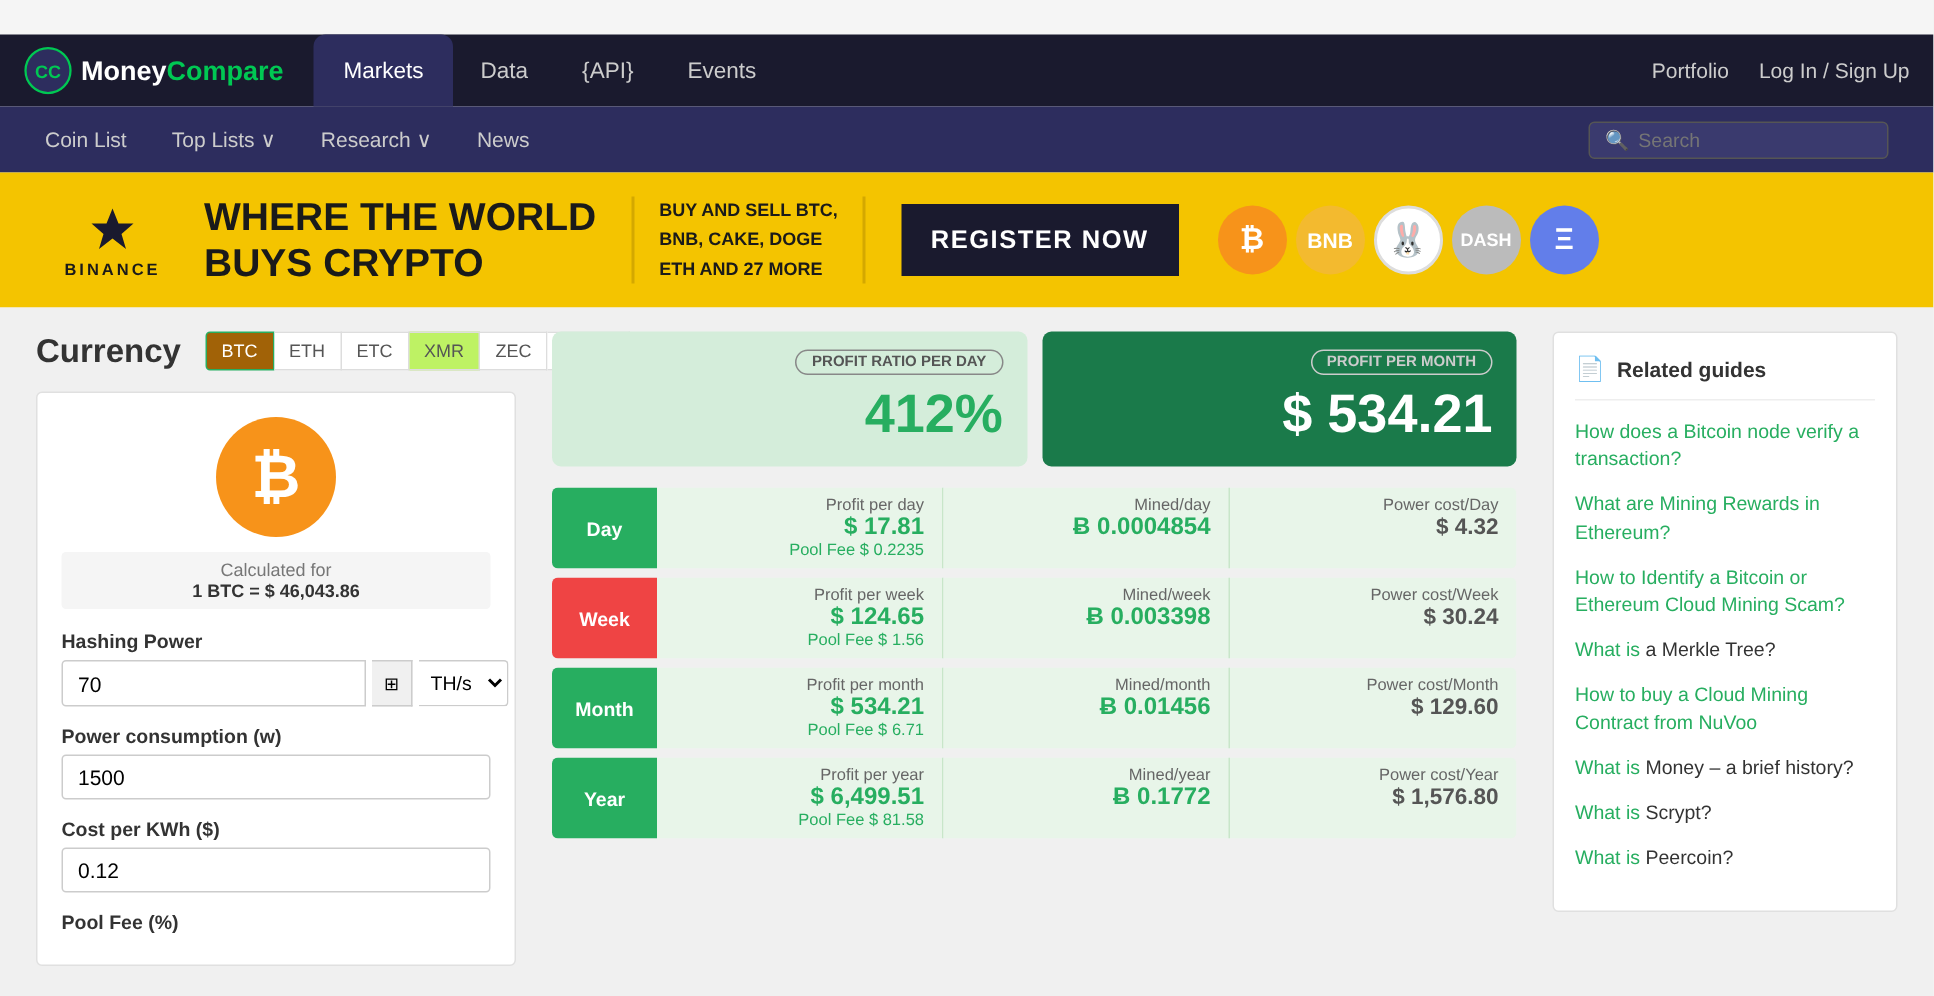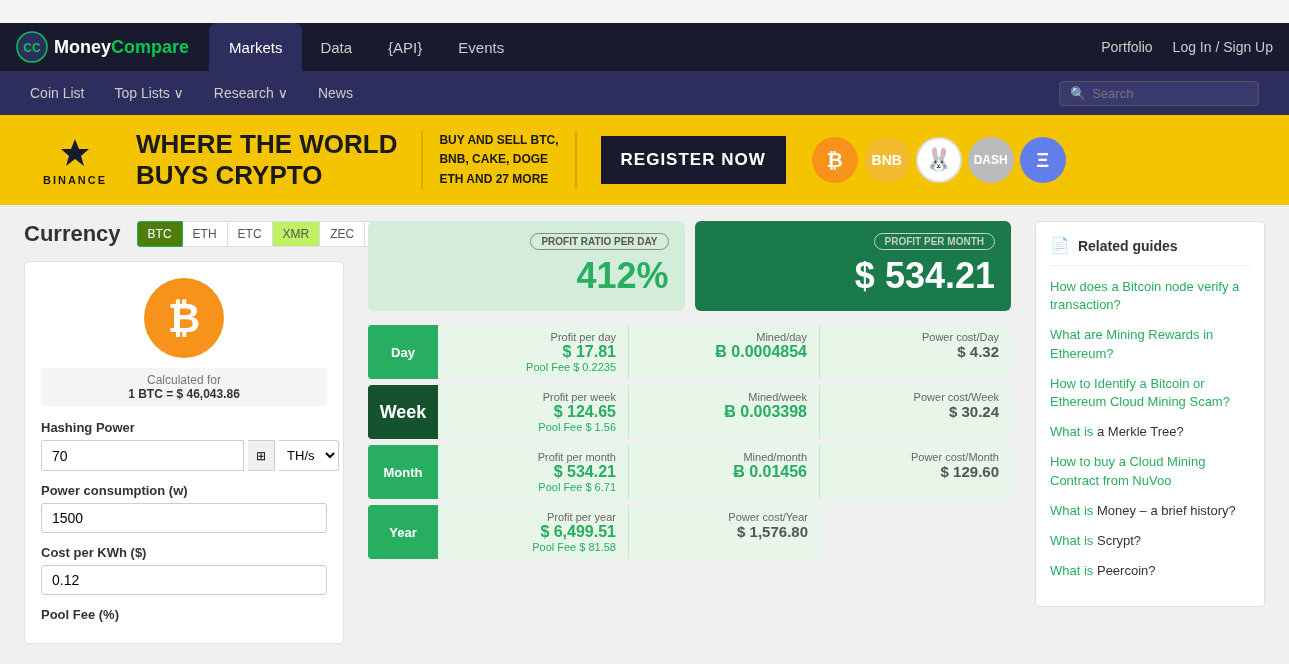--- a/index.html
+++ b/index.html
@@ -75,21 +75,21 @@
   </div>
 </div>
 
 <div style="display:flex; padding:16px 24px; gap:16px; background:#f0f0f0; min-height:460px;">
 
   <div style="width:320px; min-width:320px;">
 
     <div style="display:flex; align-items:center; gap:16px; margin-bottom:14px;">
       <span style="font-size:22px; font-weight:bold; color:#333;">Currency</span>
       <div style="display:flex;">
-        <button style="padding:5px 10px; background:#4d7c0f; color:#fff; border:1px solid #27ae60; font-size:12px; cursor:pointer; border-radius:3px 0 0 3px;">BTC</button>
+        <button style="padding:5px 10px; background:#a16207; color:#fff; border:1px solid #27ae60; font-size:12px; cursor:pointer; border-radius:3px 0 0 3px;">BTC</button>
         <button style="padding:5px 10px; background:#fff; color:#555; border:1px solid #ddd; border-left:none; font-size:12px; cursor:pointer;">ETH</button>
         <button style="padding:5px 10px; background:#fff; color:#555; border:1px solid #ddd; border-left:none; font-size:12px; cursor:pointer;">ETC</button>
         <button style="padding:5px 10px; background:#bef264; color:#555; border:1px solid #ddd; border-left:none; font-size:12px; cursor:pointer;">XMR</button>
         <button style="padding:5px 10px; background:#fff; color:#555; border:1px solid #ddd; border-left:none; font-size:12px; cursor:pointer;">ZEC</button>
         <button style="padding:5px 10px; background:#fff; color:#555; border:1px solid #ddd; border-left:none; font-size:12px; cursor:pointer;">DASH</button>
         <button style="padding:5px 10px; background:#fff; color:#555; border:1px solid #ddd; border-left:none; font-size:12px; cursor:pointer; border-radius:0 3px 3px 0;">LTC</button>
       </div>
     </div>
 
     <div style="background:#fff; border:1px solid #e0e0e0; border-radius:4px; padding:16px;">
@@ -152,21 +152,21 @@
     <div style="background:#e8f5e9; padding:6px 12px; text-align:right; border-right:1px solid #c8e6c9;">
       <div style="font-size:11px; color:#666;">Mined/day</div>
       <div style="font-size:16px; font-weight:bold; color:#27ae60;">Ƀ 0.0004854</div>
     </div>
     <div style="background:#e8f5e9; padding:6px 12px; text-align:right;">
       <div style="font-size:11px; color:#666;">Power cost/Day</div>
       <div style="font-size:15px; font-weight:bold; color:#555;text-align:right;">$ 4.32</div>
     </div>
   </div>
         <div style="display: grid; grid-template-columns: 70px 1fr 1fr 1fr; gap: 0px; margin-bottom: 6px; border-radius: 4px; overflow: hidden;">
-    <div style="background:#14532d; color:#fff; display:flex; align-items:center; justify-content:center; font-weight:bold; font-size:18px; padding:8px 4px;">
+    <div style="background:#ef4444; color:#fff; display:flex; align-items:center; justify-content:center; font-weight:bold; font-size:13px; padding:8px 4px;">
       Week
     </div>
     <div style="background:#e8f5e9; padding:6px 12px; text-align:right; border-right:1px solid #c8e6c9;">
       <div style="font-size:11px; color:#666;">Profit per week</div>
       <div style="font-size:16px; font-weight:bold; color:#27ae60;">$ 124.65</div>
       <div style="font-size:11px; color:#27ae60;">Pool Fee $ 1.56</div>
     </div>
     <div style="background:#e8f5e9; padding:6px 12px; text-align:right; border-right:1px solid #c8e6c9;">
       <div style="font-size:11px; color:#666;">Mined/week</div>
       <div style="font-size:16px; font-weight:bold; color:#27ae60;">Ƀ 0.003398</div>
@@ -195,20 +195,24 @@
     </div>
   </div>
         <div style="display: grid; grid-template-columns: 70px 1fr 1fr 1fr; gap: 0px; margin-bottom: 6px; border-radius: 4px; overflow: hidden;">
     <div style="background:#27ae60; color:#fff; display:flex; align-items:center; justify-content:center; font-weight:bold; font-size:13px; padding:8px 4px;">
       Year
     </div>
     <div style="background:#e8f5e9; padding:6px 12px; text-align:right; border-right:1px solid #c8e6c9;">
       <div style="font-size:11px; color:#666;">Profit per year</div>
       <div style="font-size:16px; font-weight:bold; color:#27ae60;">$ 6,499.51</div>
       <div style="font-size:11px; color:#27ae60;">Pool Fee $ 81.58</div>
+    </div>
+    <div style="background:#e8f5e9; padding:6px 12px; text-align:right; border-right:1px solid #c8e6c9;">
+      <div style="font-size:11px; color:#666;">Mined/year</div>
+      <div style="font-size:16px; font-weight:bold; color:#27ae60;">Ƀ 0.1772</div>
     </div>
     <div style="background:#e8f5e9; padding:6px 12px; text-align:right;">
       <div style="font-size:11px; color:#666;">Power cost/Year</div>
       <div style="font-size:15px; font-weight:bold; color:#555;">$ 1,576.80</div>
     </div>
   </div>
       </div>
   </div>
 
   <div style="width:230px; min-width:230px;">

